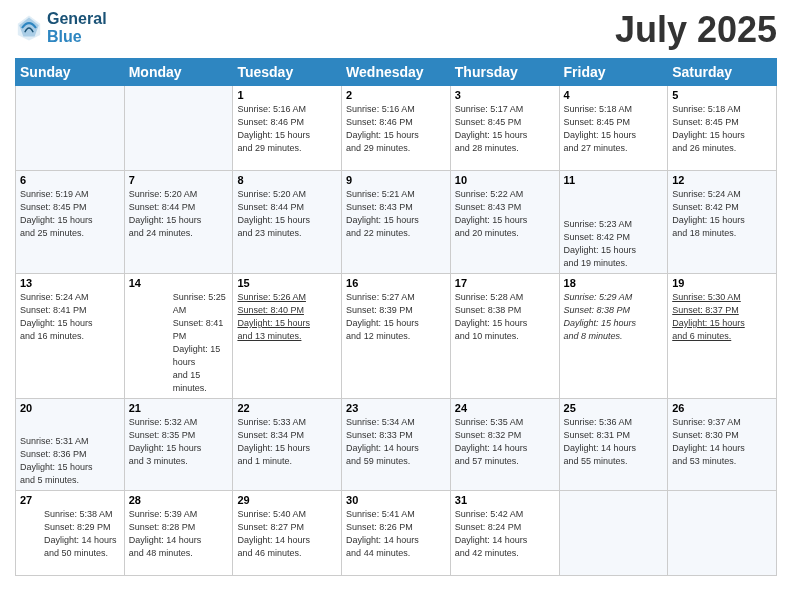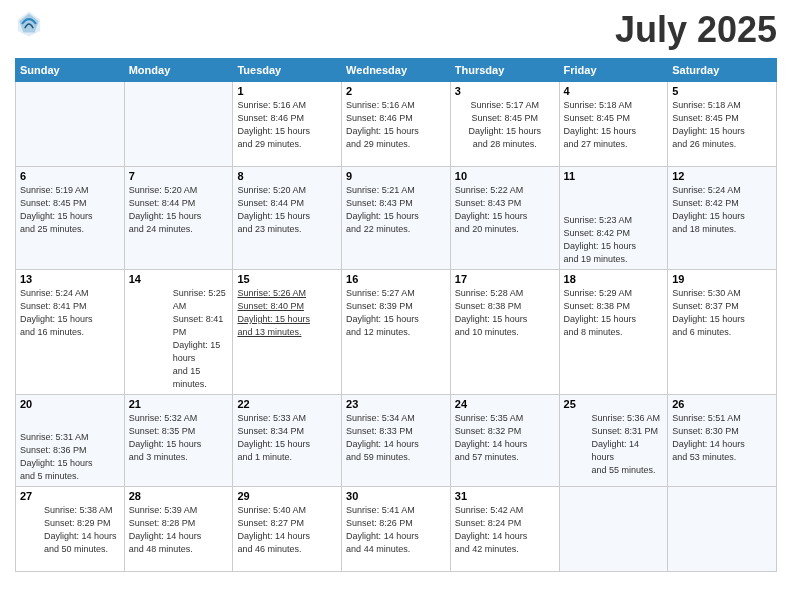--- a/index.html
+++ b/index.html
@@ -52,21 +52,21 @@
     }
     table {
       width: 100%;
       border-collapse: collapse;
       font-size: 10px;
     }
     thead tr th {
       background: #2e86c1;
       color: #fff;
       font-weight: bold;
-      font-size: 11px;
+      font-size: 14px;
       padding: 5px 4px;
       text-align: left;
       border: 1px solid #2e86c1;
     }
     tbody tr td {
       border: 1px solid #ccc;
       vertical-align: top;
       padding: 3px 4px;
       width: calc(100% / 7);
       height: 85px;
@@ -97,20 +97,24 @@
 
 <div class="page">
   <div class="header">
     <div class="logo">
       <svg class="logo-icon" viewBox="0 0 40 40">
         <polygon points="20,2 36,14 36,30 20,38 4,30 4,14" fill="#2e86c1" opacity="0.15"></polygon>
         <polygon points="20,5 34,16 28,32 12,32 6,16" fill="#2e86c1" opacity="0.3"></polygon>
         <path d="M10 20 Q20 6 30 20" stroke="#2e86c1" stroke-width="3" fill="none"></path>
         <path d="M14 26 Q20 14 26 26" stroke="#1a5276" stroke-width="2" fill="none"></path>
       </svg>
+      <div class="logo-text">
+        <div>General</div>
+        <div style="color:#2e86c1;">Blue</div>
+      </div>
     </div>
     <div class="title-block">
       <div class="title-month">July 2025</div>
     </div>
   </div>
 
   <table>
     <thead>
       <tr>
       <th>Sunday</th>
@@ -135,21 +139,21 @@
           </td>
           <td>
             <div class="day-number">2</div>
             <div class="day-detail" style="white-space: pre-line;">Sunrise: 5:16 AM
 Sunset: 8:46 PM
 Daylight: 15 hours
 and 29 minutes.</div>
           </td>
           <td>
             <div class="day-number">3</div>
-            <div class="day-detail" style="white-space: pre-line; text-align: center;">Sunrise: 5:17 AM
+            <div class="day-detail" style="white-space: pre-line;">Sunrise: 5:17 AM
 Sunset: 8:45 PM
 Daylight: 15 hours
 and 28 minutes.</div>
           </td>
           <td>
             <div class="day-number">4</div>
             <div class="day-detail" style="white-space: pre-line;">Sunrise: 5:18 AM
 Sunset: 8:45 PM
 Daylight: 15 hours
 and 27 minutes.</div>
@@ -244,28 +248,28 @@
           </td>
           <td>
             <div class="day-number">17</div>
             <div class="day-detail" style="white-space: pre-line;">Sunrise: 5:28 AM
 Sunset: 8:38 PM
 Daylight: 15 hours
 and 10 minutes.</div>
           </td>
           <td>
             <div class="day-number">18</div>
-            <div class="day-detail" style="white-space: pre-line;">Sunrise: 5:29 AM
+            <div class="day-detail" style="white-space: pre-line; font-style: italic;">Sunrise: 5:29 AM
 Sunset: 8:38 PM
 Daylight: 15 hours
 and 8 minutes.</div>
           </td>
           <td>
             <div class="day-number">19</div>
-            <div class="day-detail" style="white-space: pre-line;">Sunrise: 5:30 AM
+            <div class="day-detail" style="white-space: pre-line; text-decoration: underline;">Sunrise: 5:30 AM
 Sunset: 8:37 PM
 Daylight: 15 hours
 and 6 minutes.</div>
           </td>
         </tr>
         <tr>
           <td>
             <div class="day-number">20</div>
             <div class="day-detail" style="white-space: pre-line; margin-top: 21px;">Sunrise: 5:31 AM
 Sunset: 8:36 PM
@@ -295,28 +299,28 @@
           </td>
           <td>
             <div class="day-number">24</div>
             <div class="day-detail" style="white-space: pre-line;">Sunrise: 5:35 AM
 Sunset: 8:32 PM
 Daylight: 14 hours
 and 57 minutes.</div>
           </td>
           <td>
             <div class="day-number">25</div>
-            <div class="day-detail" style="white-space: pre-line; margin-left: 28px;">Sunrise: 5:36 AM
+            <div class="day-detail" style="white-space: pre-line;">Sunrise: 5:36 AM
 Sunset: 8:31 PM
 Daylight: 14 hours
 and 55 minutes.</div>
           </td>
           <td>
             <div class="day-number">26</div>
-            <div class="day-detail" style="white-space: pre-line;">Sunrise: 5:51 AM
+            <div class="day-detail" style="white-space: pre-line;">Sunrise: 9:37 AM
 Sunset: 8:30 PM
 Daylight: 14 hours
 and 53 minutes.</div>
           </td>
         </tr>
         <tr>
           <td>
             <div class="day-number">27</div>
             <div class="day-detail" style="white-space: pre-line; margin-left: 24px;">Sunrise: 5:38 AM
 Sunset: 8:29 PM

